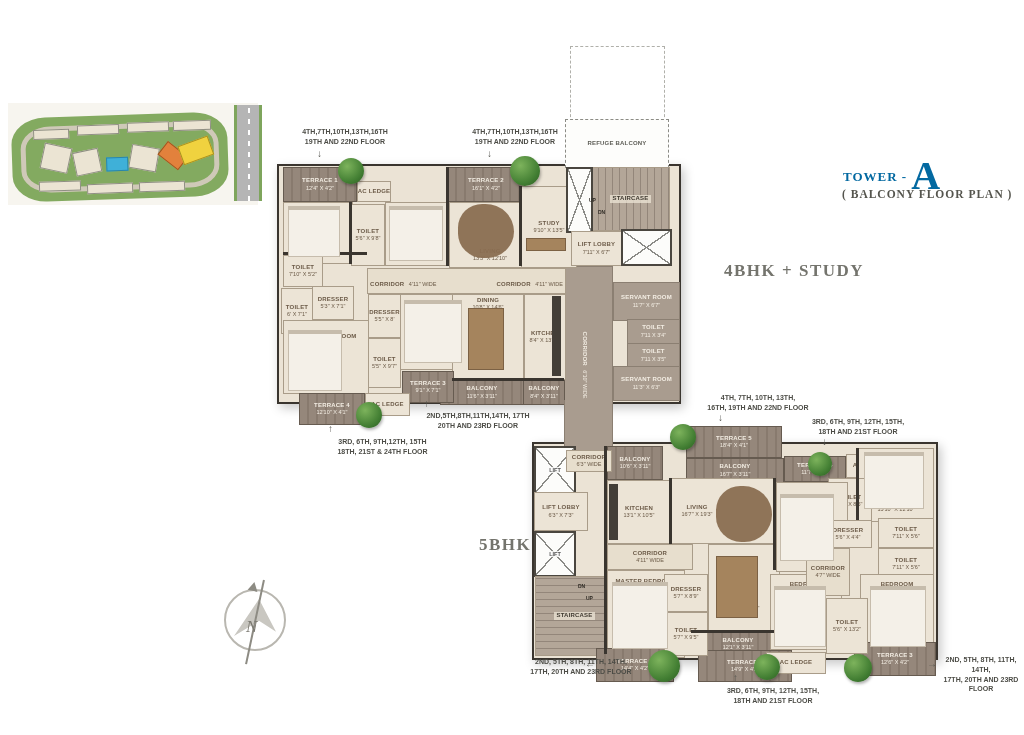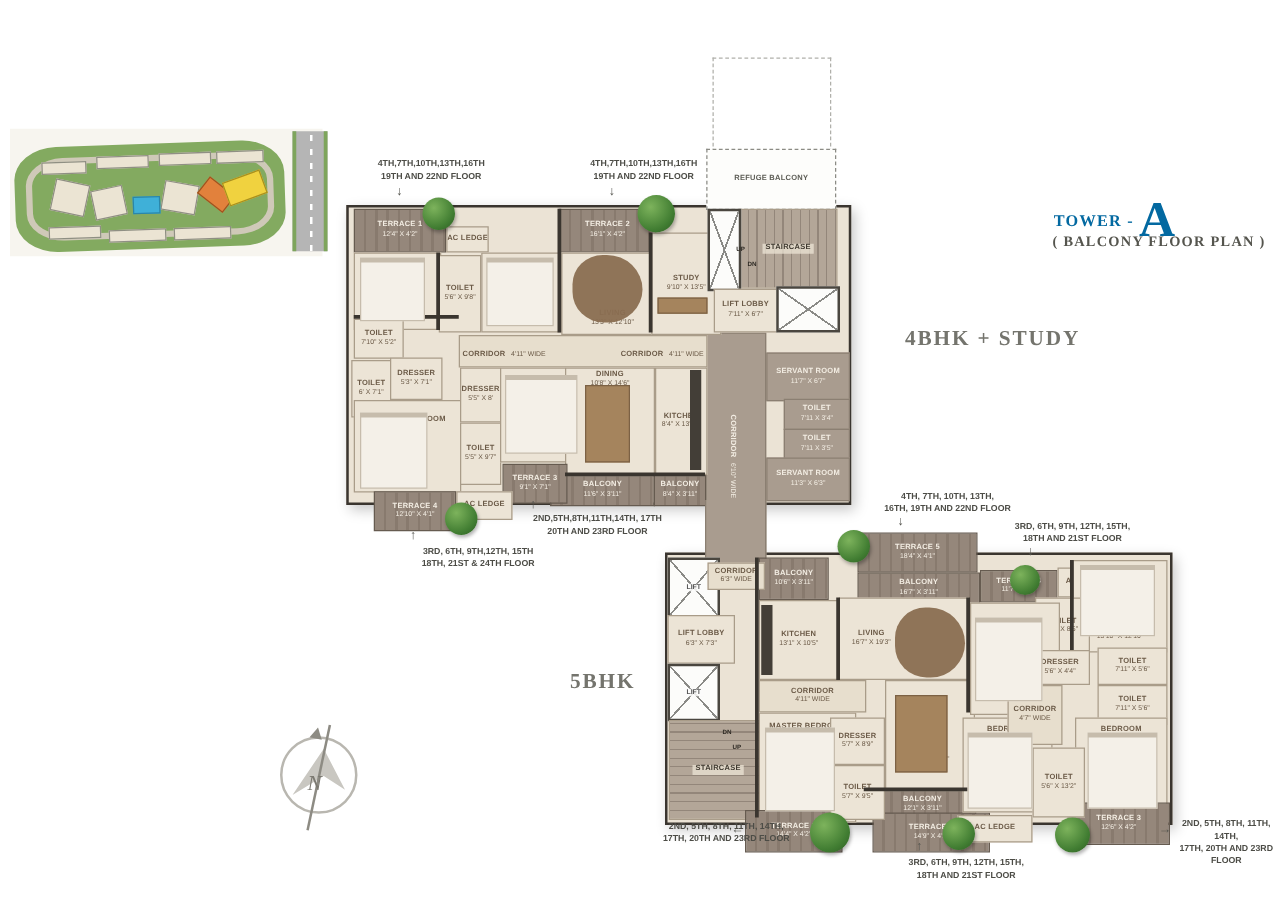--- a/index.html
+++ b/index.html
@@ -83,21 +83,21 @@
       <div class="mid"></div>
     </div>
 </div>
 
 <div id="tower-title" class="serif">
   <span class="pre">TOWER -</span>
   <span class="big">A</span>
 </div>
 <div id="tower-sub" class="serif">( BALCONY FLOOR PLAN )</div>
 <div class="unit-label serif" style="left:724px;top:261px">4BHK + STUDY</div>
-<div class="unit-label serif" style="left:456px;top:535px">5BHK</div>
+<div class="unit-label serif" style="left:479px;top:535px">5BHK</div>
 
 <div id="compass">
   <div class="kite"></div>
   <div class="needle"></div>
   <div class="tip"></div>
   <div class="nl">N</div>
 </div>
 
 <div class="dash" style="left:570px;top:46px;width:0;height:76px;border-left:1px dashed #b0b0aa"></div>
 <div class="dash" style="left:664px;top:46px;width:0;height:76px;border-left:1px dashed #b0b0aa"></div>

